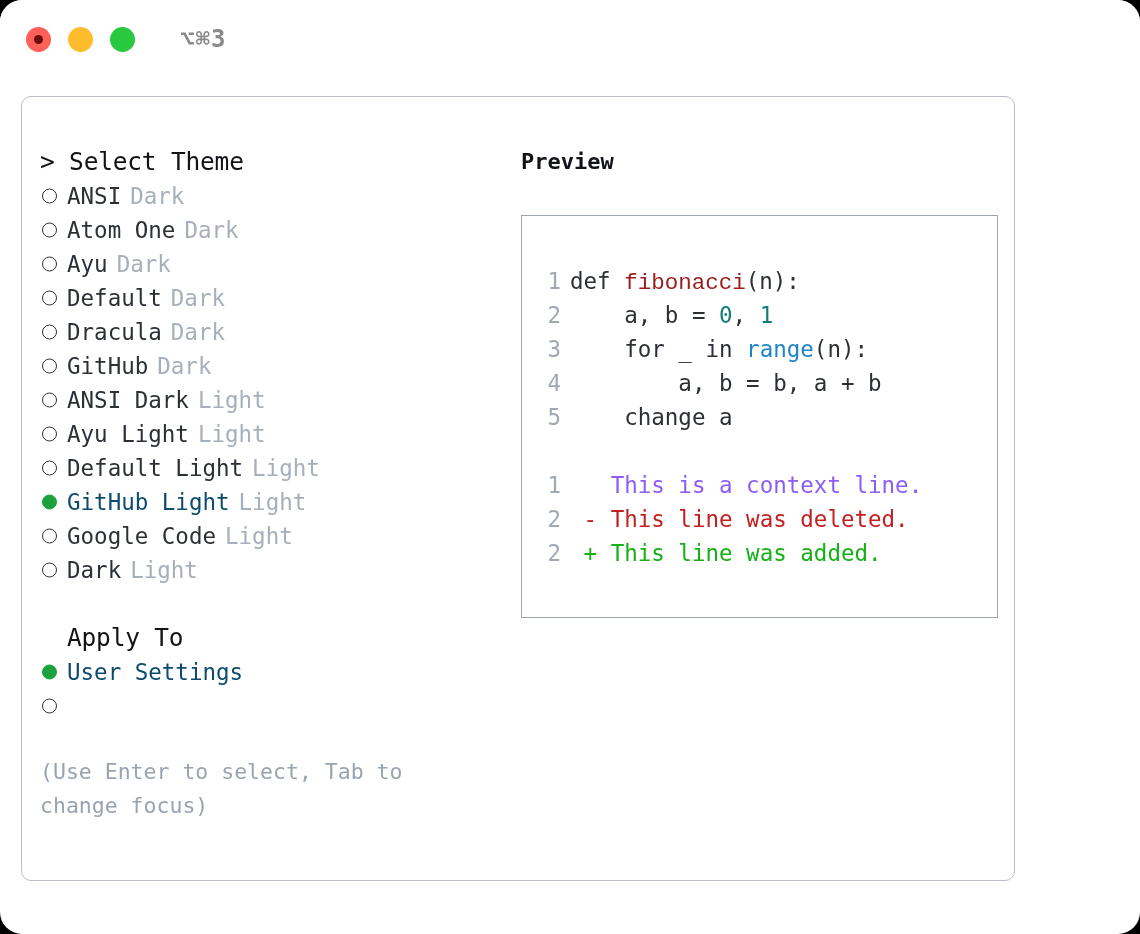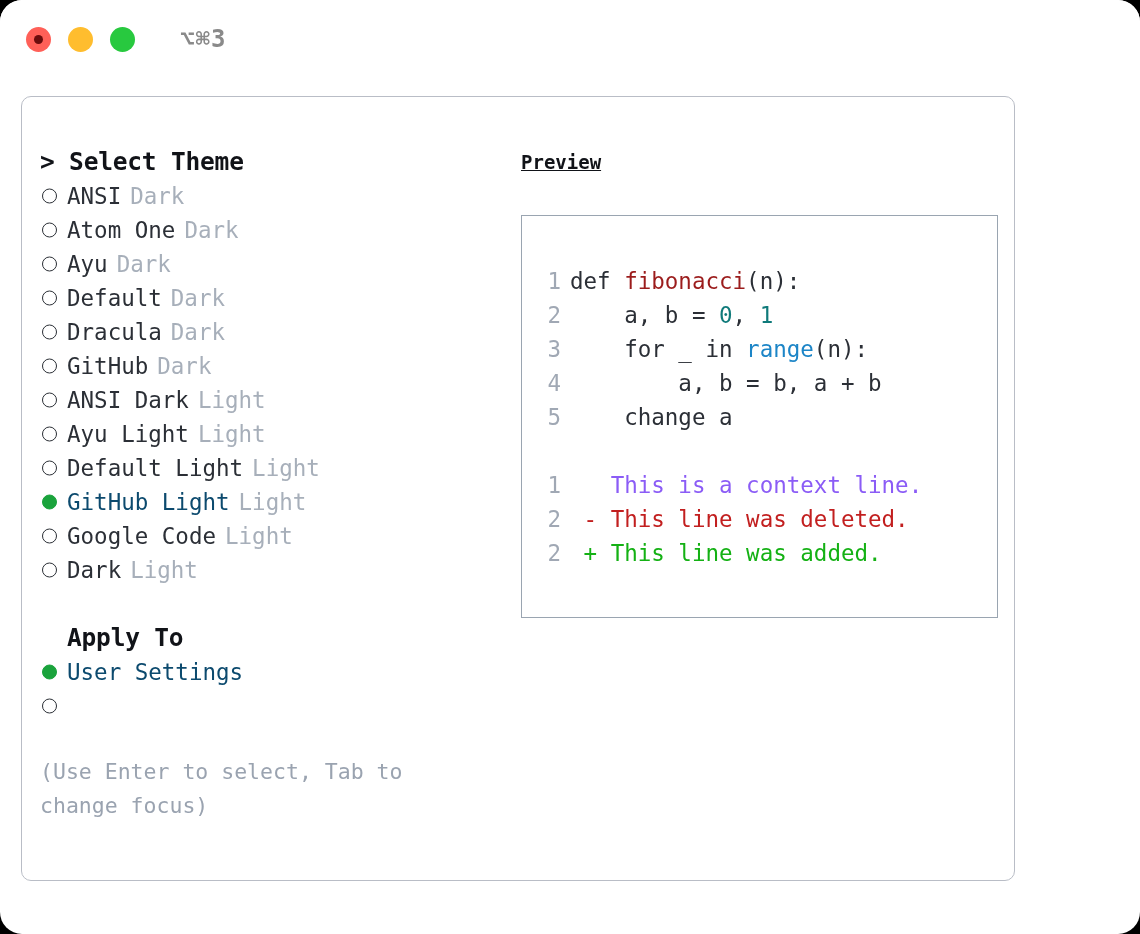--- a/index.html
+++ b/index.html
@@ -66,21 +66,21 @@
   .panel-inner {
     display: flex;
     padding: 48px 0 0 18px;
   }
 
   
   .left-col { width: 470px; flex: none; }
 
   .section-title {
     font-size: 24.5px;
-    font-weight: bold;
+    font-weight: normal;
     color: #111318;
     letter-spacing: -0.2px;
     white-space: pre;
     line-height: 34px;
   }
   .section-title.indented { padding-left: 27px; }
 
   .opt-list { margin-top: 0; }
 
   .opt {
@@ -127,25 +127,24 @@
     width: 404px;
   }
 
   
   .right-col {
     margin-left: 11px;
     width: 490px;
     flex: none;
   }
   .preview-title {
-    font-size: 19px;
+    font-size: 22px;
     font-weight: bold;
     color: #111318;
     line-height: 34px;
-    text-decoration: underline;
   }
   .preview-box {
     margin-top: 36px;
     width: 477px;
     height: 403px;
     border: 1.5px solid #9aa5b1;
     background: #ffffff;
     padding: 48px 0 0 18px;
   }
 
@@ -158,21 +157,21 @@
   }
   .lineno {
     width: 30px;
     flex: none;
     text-align: right;
     color: #a0a8b4;
     padding-right: 9px;
   }
   .code-text { color: #2b2f36; }
 
-  .tok-fn   { color: #9b1c1c; }
+  .tok-fn   { color: #9b1c1c; font-family: Liberation Mono, monospace; }
   .tok-num  { color: #0f7a7a; }
   .tok-call { color: #1c85c7; }
 
   .diff-gap { height: 34px; }
   .diff-context { color: #8b5cf6; }
   .diff-del     { color: #c21f1f; }
   .diff-add     { color: #14b114; }
 </style>
 </head>
 <body>

